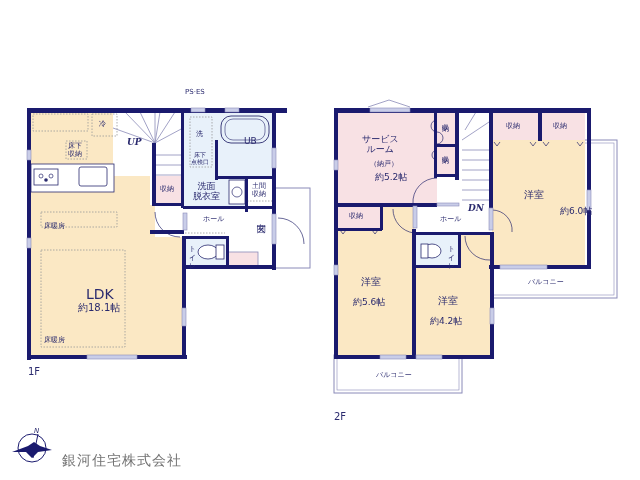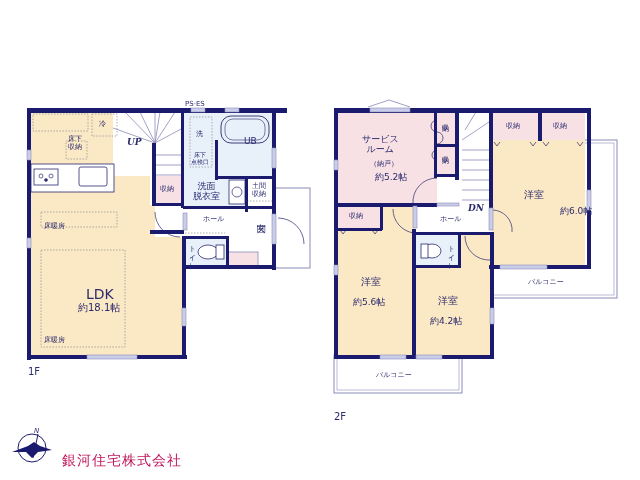--- a/index.html
+++ b/index.html
@@ -7,21 +7,21 @@
          font-family: "DejaVu Sans", "Liberation Sans", sans-serif; }
   #plan { position: absolute; left: 0; top: 0; width: 640px; height: 480px; }
   .lbl { position: absolute; color: #2a2a6e; white-space: nowrap; line-height: 1.15; text-align: center; }
   .lbl-sm { font-size: 7px; }
   .lbl-md { font-size: 9px; }
   .lbl-lg { font-size: 10px; }
   .lbl-xl { font-size: 14px; }
   .vert { writing-mode: vertical-rl; letter-spacing: 1px; }
   .italic { font-style: italic; font-family: "DejaVu Serif", "Liberation Serif", serif; font-weight: bold; }
   .floor-label { position: absolute; font-size: 10px; color: #2a2a6e; }
-  .company { position: absolute; left: 62px; top: 452px; font-size: 14px; color: #be185d; letter-spacing: 1px; }
+  .company { position: absolute; left: 62px; top: 452px; font-size: 14px; color: #737373; letter-spacing: 1px; }
 </style>
 </head>
 <body>
 
 <svg id="plan" viewBox="0 0 640 480" xmlns="http://www.w3.org/2000/svg">
 
   <g>
 
     <polygon points="30,112 155,112 155,143 150,143 150,205 155,205 155,237 183,237 183,357 30,357" fill="#fbe8c4"></polygon>
 
@@ -222,23 +222,23 @@
     <path d="M368,107 L389,100 L410,107" fill="none" stroke="#8a8ab8" stroke-width="0.8"></path>
   </g>
 
   <g>
     <circle cx="32" cy="448" r="14" fill="none" stroke="#1a1a6e" stroke-width="1"></circle>
     <path d="M12,452 L28,446 L34,442 L40,446 L52,450 L38,452 L32,458 L26,452 Z" fill="#1a1a6e"></path>
     <line x1="33" y1="458" x2="38" y2="434" stroke="#1a1a6e" stroke-width="1"></line>
   </g>
 </svg>
 
-<div class="lbl lbl-sm" style="left:185px;top:100px;">PS·ES</div>
+<div class="lbl lbl-sm" style="left:185px;top:88px;">PS·ES</div>
 <div class="lbl lbl-sm" style="left:99px;top:120px;">冷</div>
-<div class="lbl lbl-sm" style="left:68px;top:135px;white-space:pre;">床下
+<div class="lbl lbl-sm" style="left:68px;top:142px;white-space:pre;">床下
 収納</div>
 <div class="lbl lbl-md italic" style="left:127px;top:137px;font-style:italic;">UP</div>
 <div class="lbl lbl-sm" style="left:160px;top:185px;">収納</div>
 <div class="lbl lbl-sm" style="left:44px;top:222px;">床暖房</div>
 <div class="lbl lbl-xl" style="left:86px;top:286px;">LDK</div>
 <div class="lbl lbl-lg" style="left:78px;top:302px;">約18.1帖</div>
 <div class="lbl lbl-sm" style="left:44px;top:336px;">床暖房</div>
 <div class="lbl lbl-sm" style="left:196px;top:130px;">洗</div>
 <div class="lbl" style="font-size:6px;left:191px;top:152px;white-space:pre;">床下
 点検口</div>

